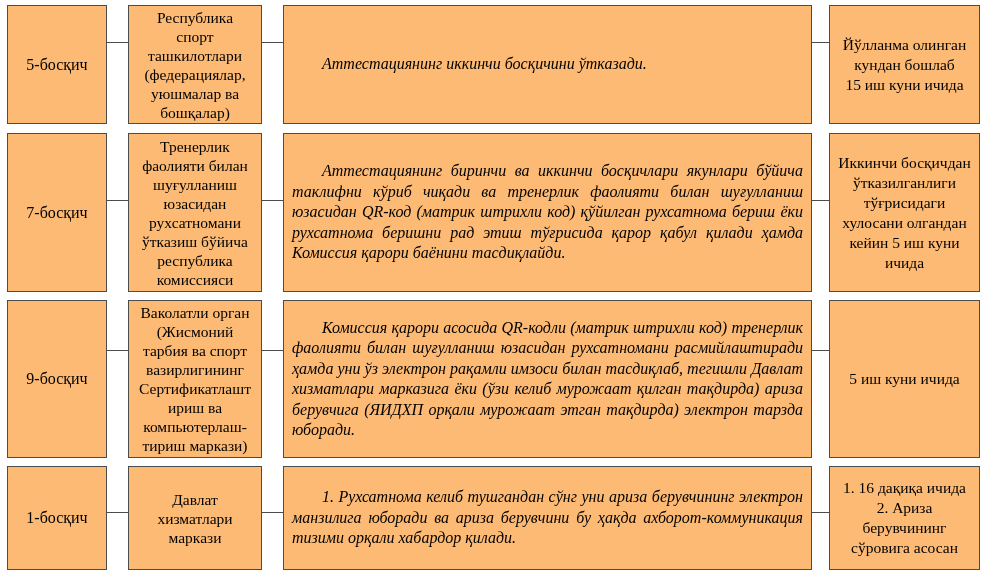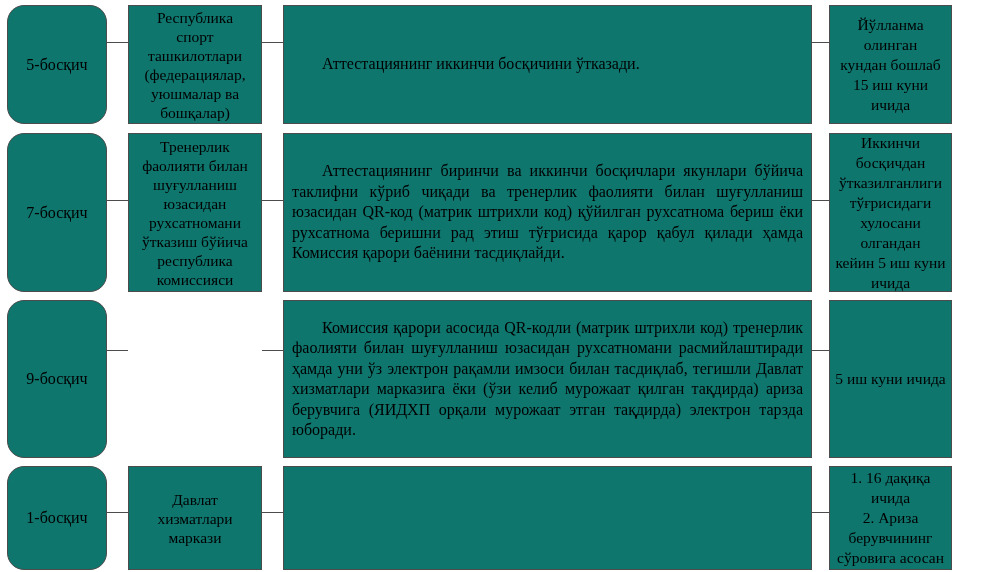--- a/index.html
+++ b/index.html
@@ -20,60 +20,60 @@
     position: absolute;
     left: 0;
     width: 984px;
   }
   .box {
     position: absolute;
     top: 0;
     height: 100%;
     box-sizing: border-box;
     border: 1px solid #4c4c4c;
-    background: #0f766e;
+    background: #fdba74;
     display: flex;
     align-items: center;
     justify-content: center;
     overflow: hidden;
   }
   .stage {
     left: 7px;
     width: 100px;
     font-size: 16px;
     text-align: center;
-    border-radius: 17px;
   }
   .org {
     left: 128px;
     width: 134px;
     font-size: 15.5px;
     line-height: 19px;
     text-align: center;
     white-space: pre-line;
     padding: 0 2px;
   }
   .desc {
     left: 283px;
     width: 529px;
     flex-direction: column;
     align-items: stretch;
     justify-content: center;
     padding: 1px 8px;
     font-size: 16px;
     line-height: 20.5px;
+    font-style: italic;
   }
   .desc p {
     margin: 0;
     text-align: justify;
     text-indent: 30px;
   }
   .timing {
     left: 829px;
-    width: 123px;
+    width: 151px;
     font-size: 15.5px;
     line-height: 20px;
     text-align: center;
     white-space: pre-line;
     padding: 0 4px;
   }
   .conn {
     position: absolute;
     height: 1px;
     background: #4c4c4c;
@@ -139,20 +139,30 @@
 кейин 5 иш куни
 ичида</span>
     </div>
   </div>
 
   <div class="row" style="top: 300px; height: 158px;">
     <div class="box stage">
       <span>9-босқич</span>
     </div>
     <div class="conn c1" style="top: 50px;"></div>
+    <div class="box org">
+      <span>Ваколатли орган
+(Жисмоний
+тарбия ва спорт
+вазирлигининг
+Сертификатлашт
+ириш ва
+компьютерлаш-
+тириш маркази)</span>
+    </div>
     <div class="conn c2" style="top: 50px;"></div>
     <div class="box desc">
         <p>Комиссия қарори асосида QR-кодли (матрик штрихли код) тренерлик фаолияти билан шуғулланиш юзасидан рухсатномани расмийлаштиради ҳамда уни ўз электрон рақамли имзоси билан тасдиқлаб, тегишли Давлат хизматлари марказига ёки (ўзи келиб мурожаат қилган тақдирда) ариза берувчига (ЯИДХП орқали мурожаат этган тақдирда) электрон тарзда юборади.</p>
       </div>
     <div class="conn c3" style="top: 50px;"></div>
     <div class="box timing">
       <span>5 иш куни ичида</span>
     </div>
   </div>
 
@@ -161,20 +171,21 @@
       <span>1-босқич</span>
     </div>
     <div class="conn c1" style="top: 46px;"></div>
     <div class="box org">
       <span>Давлат
 хизматлари
 маркази</span>
     </div>
     <div class="conn c2" style="top: 46px;"></div>
     <div class="box desc">
+        <p>1. Рухсатнома келиб тушгандан сўнг уни ариза берувчининг электрон манзилига юборади ва ариза берувчини бу ҳақда ахборот-коммуникация тизими орқали хабардор қилади.</p>
       </div>
     <div class="conn c3" style="top: 46px;"></div>
     <div class="box timing">
       <span>1. 16 дақиқа ичида
 2. Ариза
 берувчининг
 сўровига асосан</span>
     </div>
   </div>
 </div>

